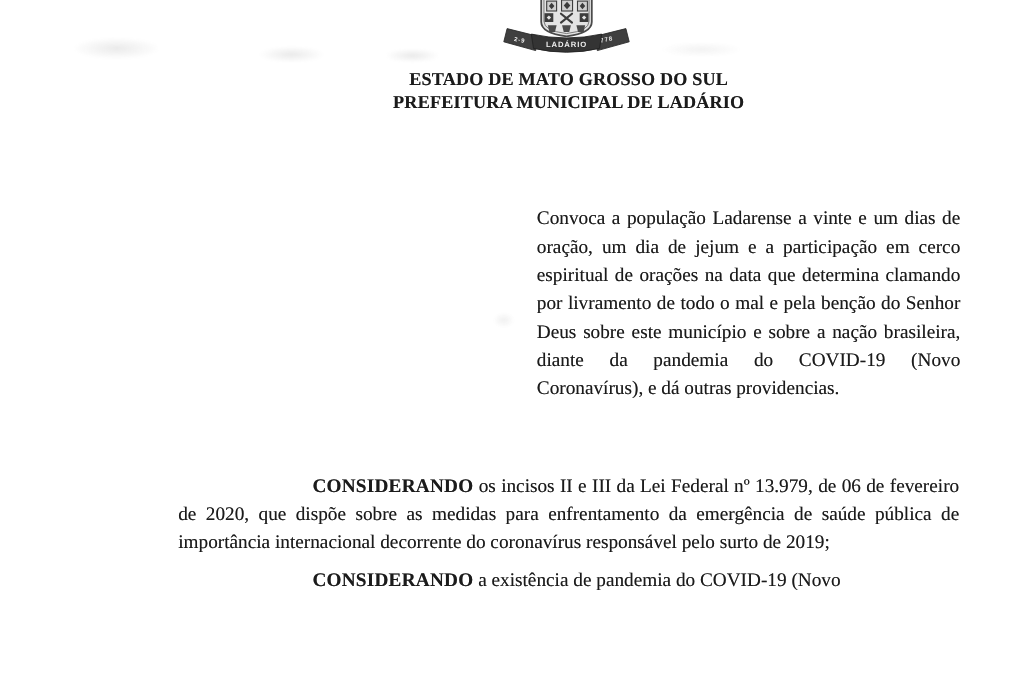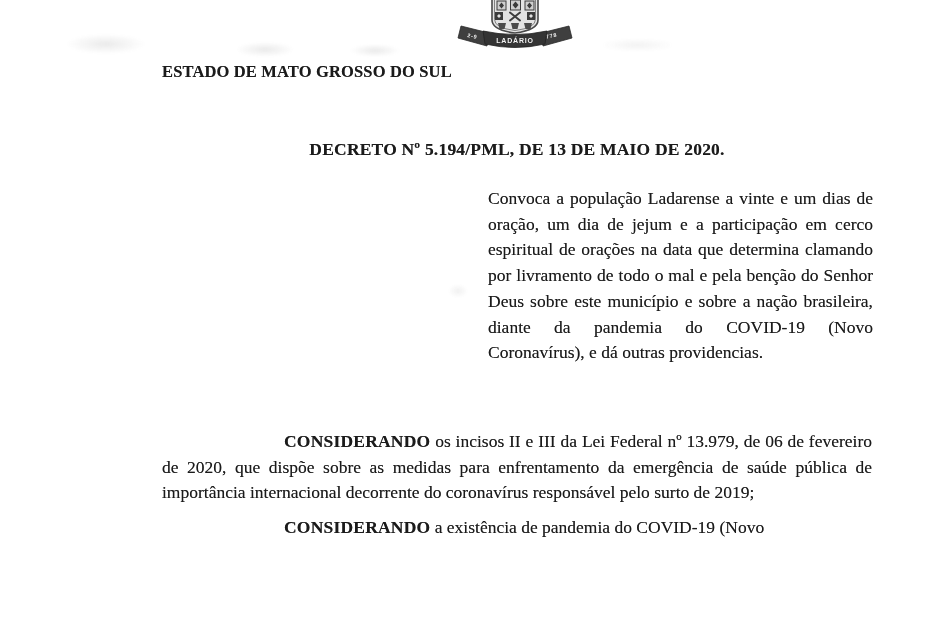--- a/index.html
+++ b/index.html
@@ -26,20 +26,21 @@
     font-family: "Liberation Sans", sans-serif;
     font-weight: bold;
     fill: #f2f2f2;
     letter-spacing: 0.8px;
   }
   .header-block {
     position: absolute;
     top: 62px;
     left: 162px;
     width: 710px;
+    text-align: center;
     font-weight: bold;
     font-size: 16.5px;
     line-height: 20.6px;
     letter-spacing: 0.15px;
   }
   .decree-title {
     position: absolute;
     top: 139px;
     left: 162px;
     width: 710px;
@@ -117,23 +118,23 @@
       <text class="ribbon-text" x="10" y="51" font-size="5.5" transform="rotate(12 10 51)">2-9</text>
       <text class="ribbon-text" x="93" y="52" font-size="5.5" text-anchor="middle" transform="rotate(-12 93 52)">1778</text>
 
       <path d="M26,45 Q58,52 90,45 L88,58 Q58,65 28,58 Z" fill="#343434" stroke="#222" stroke-width="0.8"></path>
       <text class="ribbon-text" x="58" y="56.5" font-size="7" text-anchor="middle">LADÁRIO</text>
     </svg>
   </div>
 
   <div class="header-block">
     <div>ESTADO DE MATO GROSSO DO SUL</div>
+    <div>PREFEITURA MUNICIPAL DE LADÁRIO</div>
   </div>
 
-  <div class="decree-title">DECRETO Nº 5.194/PML, DE 13 DE MAIO DE 2020.</div>
 
   <div class="summary-block">Convoca a população Ladarense a vinte e um dias de oração, um dia de jejum e a participação em cerco espiritual de orações na data que determina clamando por livramento de todo o mal e pela benção do Senhor Deus sobre este município e sobre a nação brasileira, diante da pandemia do COVID-19 (Novo Coronavírus), e dá outras providencias.</div>
 
   <div class="body-block">
     <p><b>CONSIDERANDO</b><span> os incisos II e III da Lei Federal nº 13.979, de 06 de fevereiro de 2020, que dispõe sobre as medidas para enfrentamento da emergência de saúde pública de importância internacional decorrente do coronavírus responsável pelo surto de 2019;</span></p>
     <p><b>CONSIDERANDO</b><span> a existência de pandemia do COVID-19 (Novo</span></p>
   </div>
 
 </div>
 

